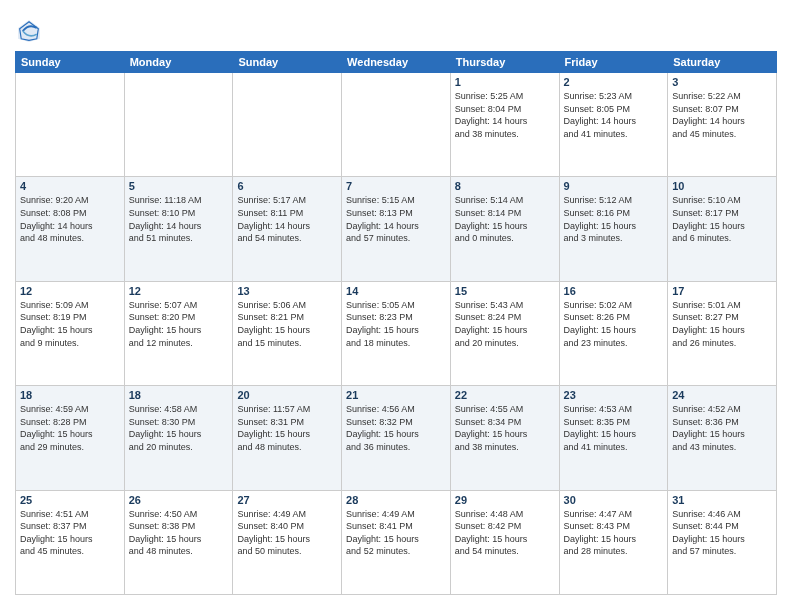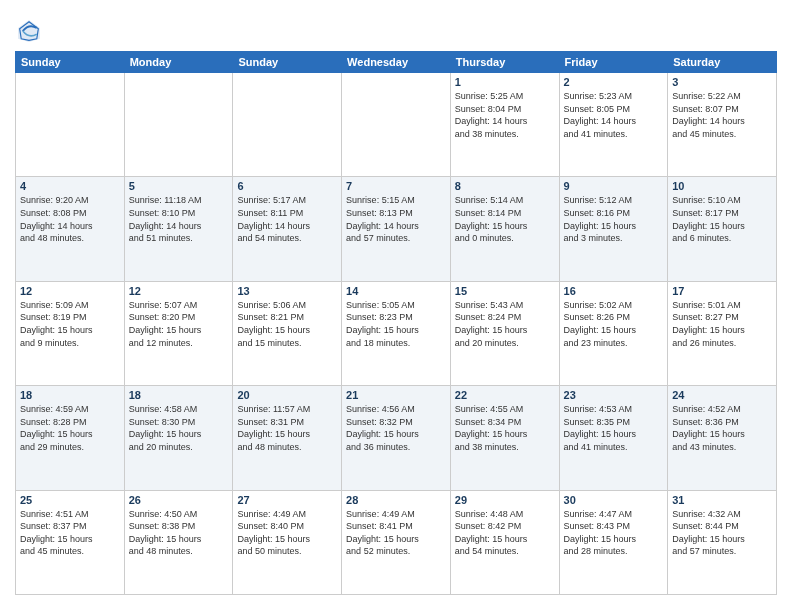--- a/index.html
+++ b/index.html
@@ -344,21 +344,21 @@
           </td>
           <td>
             <div class="day-num">30</div>
             <div class="cell-line">Sunrise: 4:47 AM</div>
             <div class="cell-line">Sunset: 8:43 PM</div>
             <div class="cell-line">Daylight: 15 hours</div>
             <div class="cell-line">and 28 minutes.</div>
           </td>
           <td>
             <div class="day-num">31</div>
-            <div class="cell-line">Sunrise: 4:32 AM</div>
+            <div class="cell-line">Sunrise: 4:46 AM</div>
             <div class="cell-line">Sunset: 8:44 PM</div>
             <div class="cell-line">Daylight: 15 hours</div>
             <div class="cell-line">and 57 minutes.</div>
           </td>
         </tr>
       </tbody>
   </table>
 </div>
 
 </body></html>

